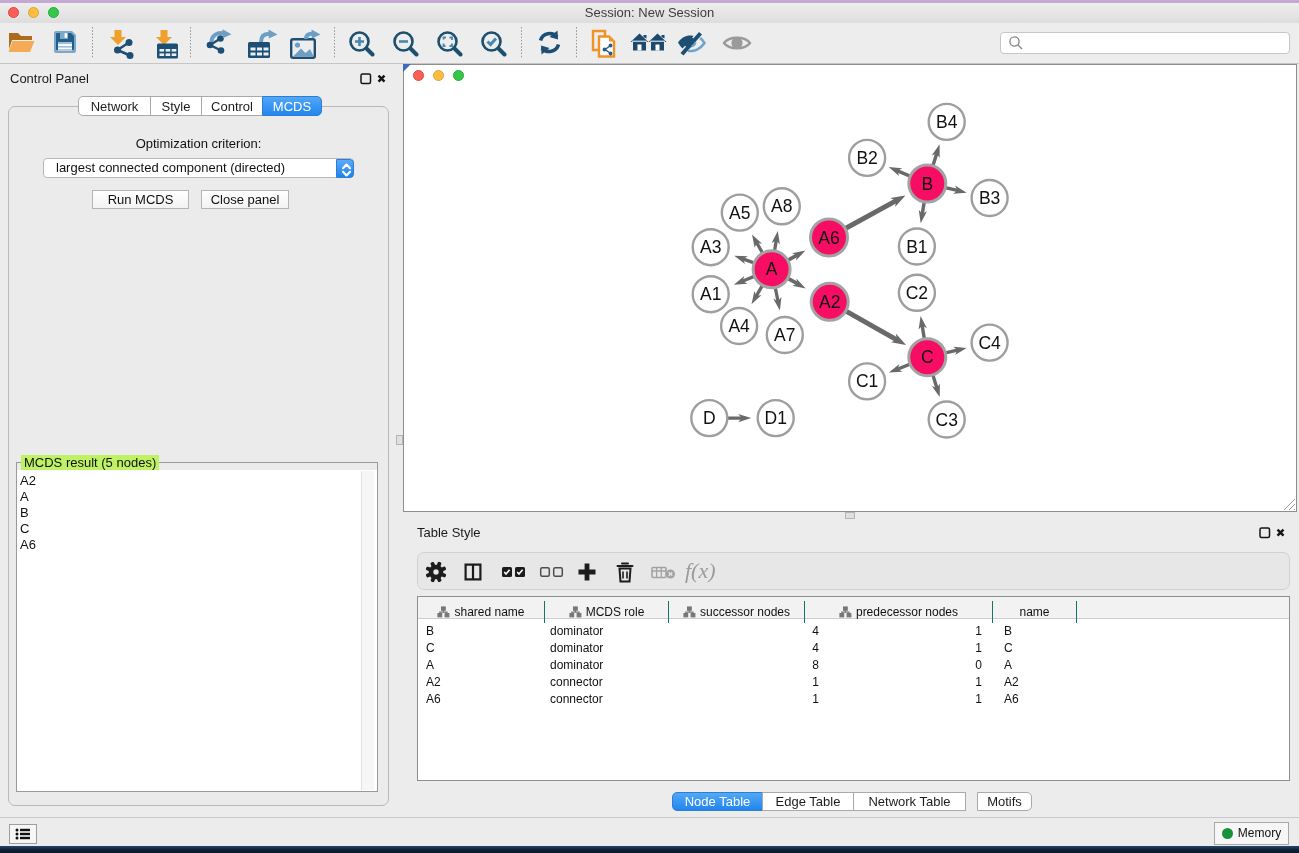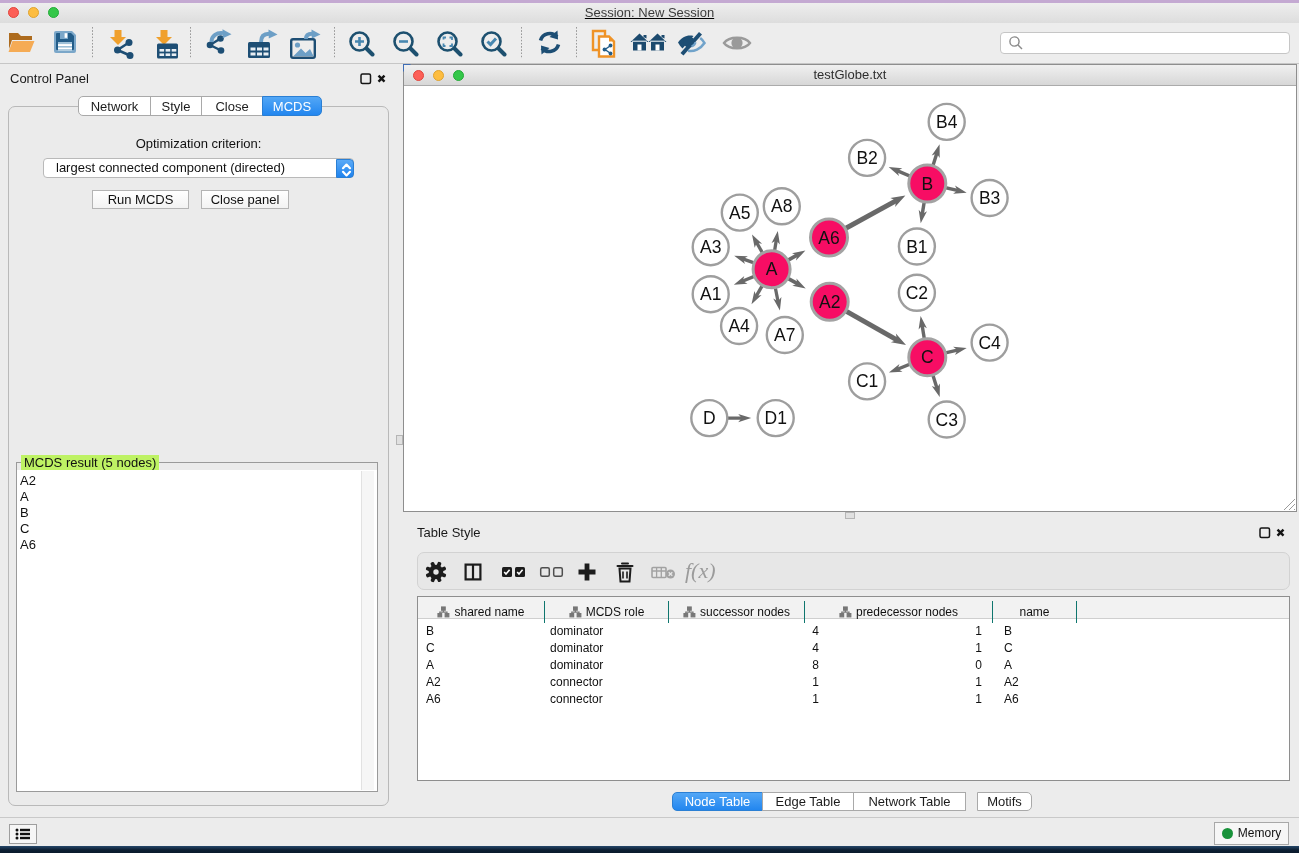--- a/index.html
+++ b/index.html
@@ -1,20 +1,20 @@
 <!DOCTYPE html>
 <html><head><meta charset="utf-8">
 <style>
 *{margin:0;padding:0;box-sizing:border-box}
 html,body{width:1299px;height:853px;overflow:hidden}
 body{font-family:"Liberation Sans",sans-serif;background:#ececec;position:relative}
 .abs{position:absolute}
 .deskTop{left:0;top:0;width:1299px;height:3px;background:#c4a9d2}
 .deskBot{left:0;top:846px;width:1299px;height:7px;background:linear-gradient(180deg,#25486b,#0d1f33 55%,#0a1a2c)}
-.titlebar{left:0;top:3px;width:1299px;height:34px;background:linear-gradient(180deg,#eeeeee,#d2d2d2);border-bottom:1px solid #b6b6b6;text-decoration:underline;}
+.titlebar{left:0;top:3px;width:1299px;height:34px;background:linear-gradient(180deg,#eeeeee,#d2d2d2);border-bottom:1px solid #b6b6b6;}
 .titletext{width:100%;text-align:center;font-size:13px;color:#3c3c3c;line-height:19px}
 .tl{border-radius:50%;width:11px;height:11px;top:7px}
 .toolbar{left:0;top:23px;width:1299px;height:41px;background:#ededed;border-bottom:1px solid #c6c6c6}
 .sep{top:27px;width:1px;height:32px;background-image:linear-gradient(#9a9a9a 1.5px,transparent 1.5px);background-size:1px 3.2px}
 .search{left:1000px;top:32px;width:290px;height:22px;background:#fff;border:1px solid #c6c6c6;border-radius:4px}
 
 .cpTitle{left:10px;top:71px;font-size:13px;color:#1a1a1a}
 .panelbox{left:8px;top:106px;width:381px;height:700px;border:1px solid #b9b9b9;border-radius:7px;background:#ebebeb}
 .tabs{top:96px;height:20px;font-size:13px;color:#1c1c1c}
 .tab{position:absolute;top:0;height:20px;background:#fff;border:1px solid #a9a9a9;text-align:center;line-height:19px}
@@ -194,43 +194,40 @@
 
 <div class="abs cpTitle">Control Panel</div>
 <svg class="abs" style="left:360px;top:73px" width="30" height="12">
     <rect x="1" y="1" width="9.5" height="9.5" rx="1.5" fill="none" stroke="#151515" stroke-width="1.5"></rect>
     <path d="M18.5 1.6 L24.5 7.6 M24.5 1.6 L18.5 7.6" stroke="#151515" stroke-width="2.4" transform="translate(0,1)"></path>
   </svg>
 <div class="abs panelbox"></div>
 <div class="abs tabs" style="left:78px;width:245px">
 <div class="tab" style="left:0;width:73px;border-radius:5px 0 0 5px">Network</div>
 <div class="tab" style="left:72px;width:52px">Style</div>
-<div class="tab" style="left:123px;width:62px">Close</div>
+<div class="tab" style="left:123px;width:62px">Control</div>
 <div class="tab tabsel" style="left:184px;width:60px;border-radius:0 5px 5px 0">MCDS</div>
 </div>
 <div class="abs optlabel">Optimization criterion:</div>
 <div class="abs combo">largest connected component (directed)</div>
 <div class="abs combobtn"><svg width="19" height="20" viewBox="0 0 19 20">
       <path d="M6 8.2 L9.5 4.6 L13 8.2" fill="none" stroke="#fff" stroke-width="2.2" stroke-linecap="round" stroke-linejoin="round"></path>
       <path d="M6 11.8 L9.5 15.4 L13 11.8" fill="none" stroke="#fff" stroke-width="2.2" stroke-linecap="round" stroke-linejoin="round"></path>
     </svg></div>
 <div class="abs btn" style="left:92px;top:190px;width:97px">Run MCDS</div>
 <div class="abs btn" style="left:201px;top:190px;width:88px">Close panel</div>
 <div class="abs grpbox"></div>
 <div class="abs mcdslist">A2<br>A<br>B<br>C<br>A6</div>
 <div class="abs mcdsscroll"></div>
 <div class="abs grplabel">MCDS result (5 nodes)</div>
 
 <div class="abs gwin">
 <svg class="abs" style="left:-1px;top:-1px" width="8" height="8">
       <path d="M0 0 L8 0 L0 8 z" fill="#3e6db5"></path>
     </svg>
-<div class="abs gtitle">
-      <div class="gtext">testGlobe.txt</div>
-    </div>
 <div class="abs tl" style="left:9px;top:5px;background:#fc5f57;border:1px solid #e2443c"></div>
 <div class="abs tl" style="left:29px;top:5px;background:#fdbd40;border:1px solid #e0a32e"></div>
 <div class="abs tl" style="left:49px;top:5px;background:#34c749;border:1px solid #23ab38"></div>
 <div class="abs" style="left:0;top:21px;width:892px;height:425px">
 <svg width="893" height="426" style="position:absolute;left:0;top:0">
 <line x1="367.6" y1="183.3" x2="352.2" y2="155.8" stroke="#696969" stroke-width="3.3"></line>
 <polygon points="348.0,148.4 358.1,157.7 352.7,156.7 350.7,161.8" fill="#696969"></polygon>
 <line x1="367.6" y1="183.3" x2="372.4" y2="153.4" stroke="#696969" stroke-width="3.3"></line>
 <polygon points="373.8,145.0 375.9,158.5 372.3,154.4 367.6,157.1" fill="#696969"></polygon>
 <line x1="367.6" y1="183.3" x2="338.2" y2="172.6" stroke="#696969" stroke-width="3.3"></line>

